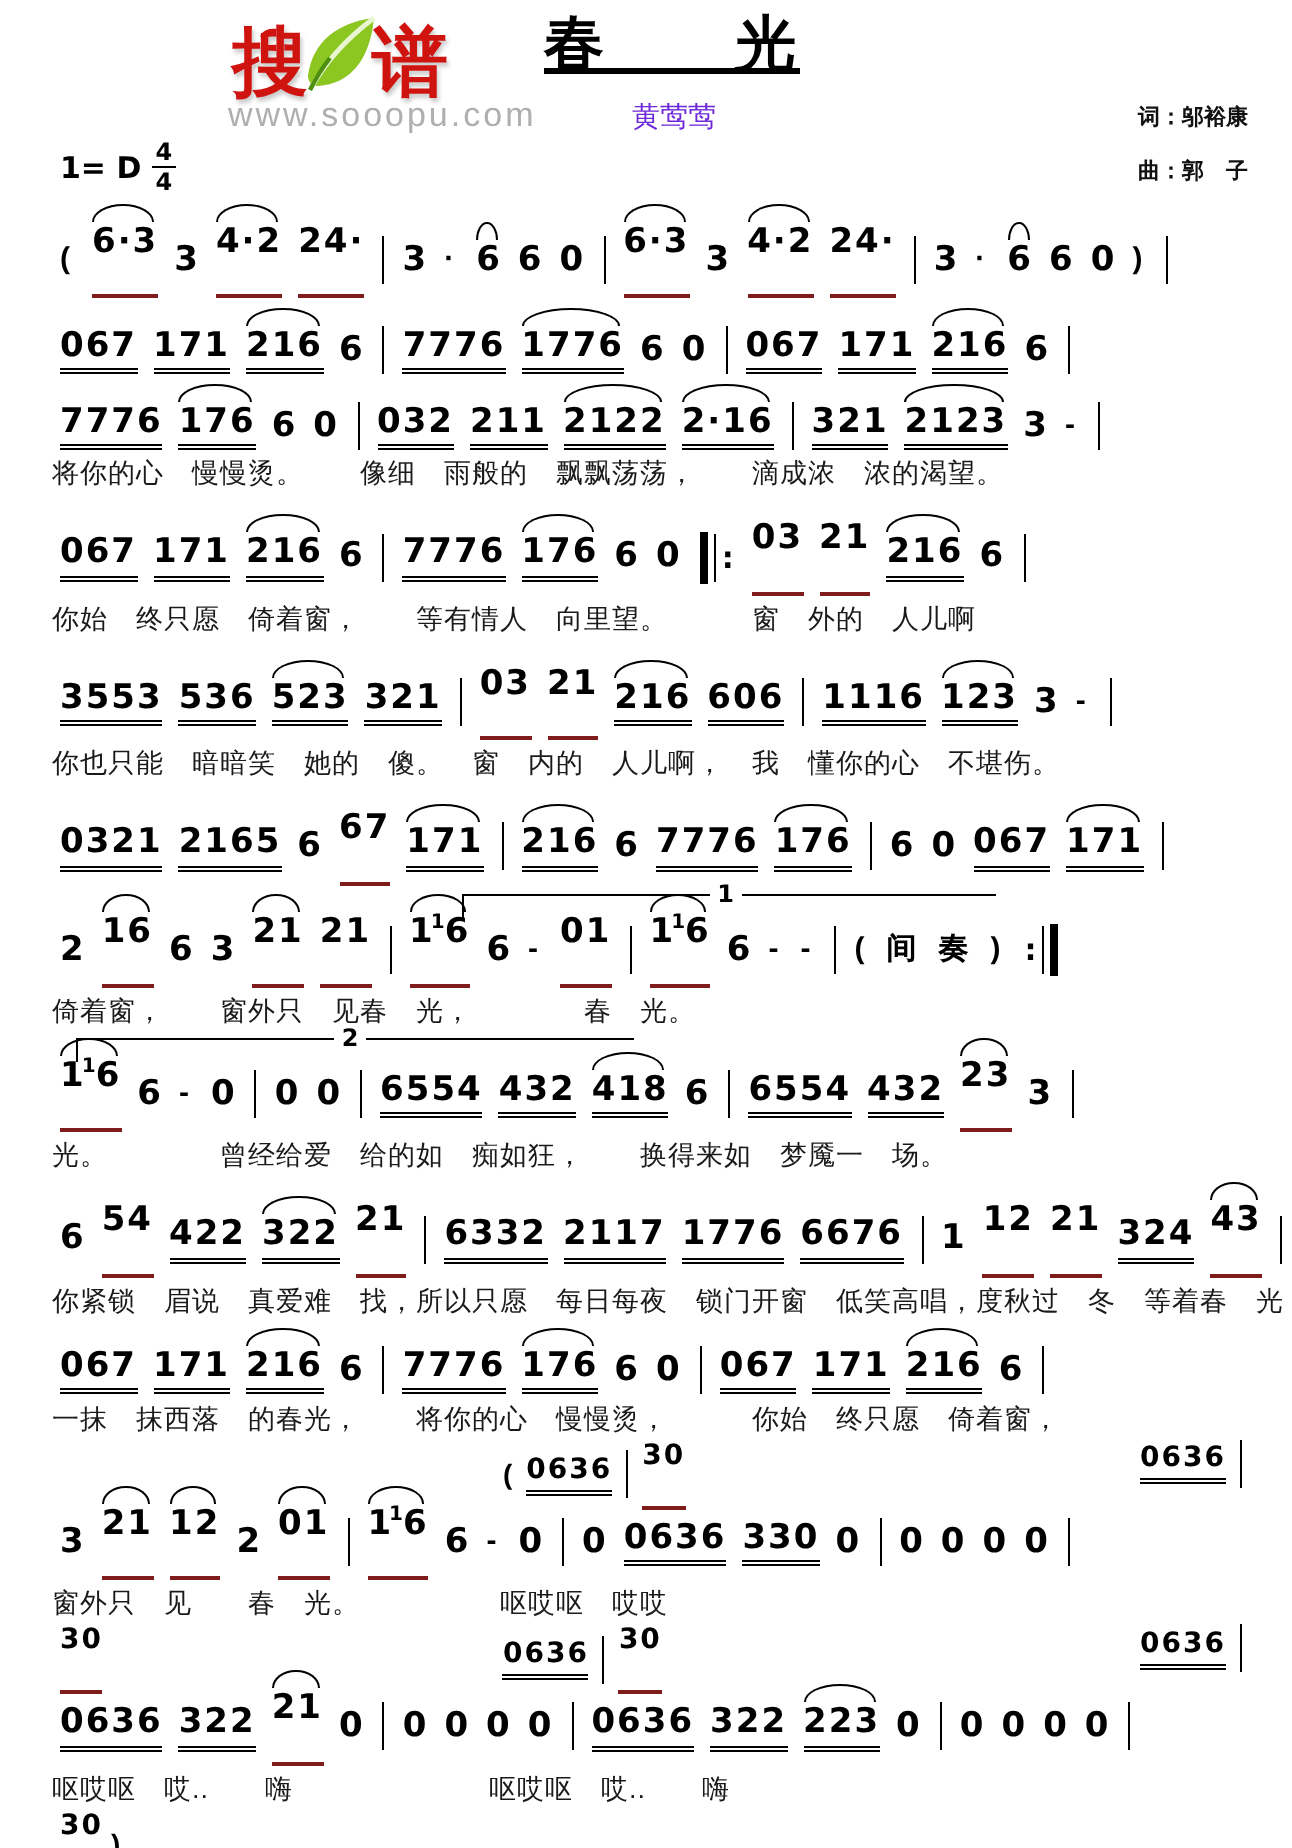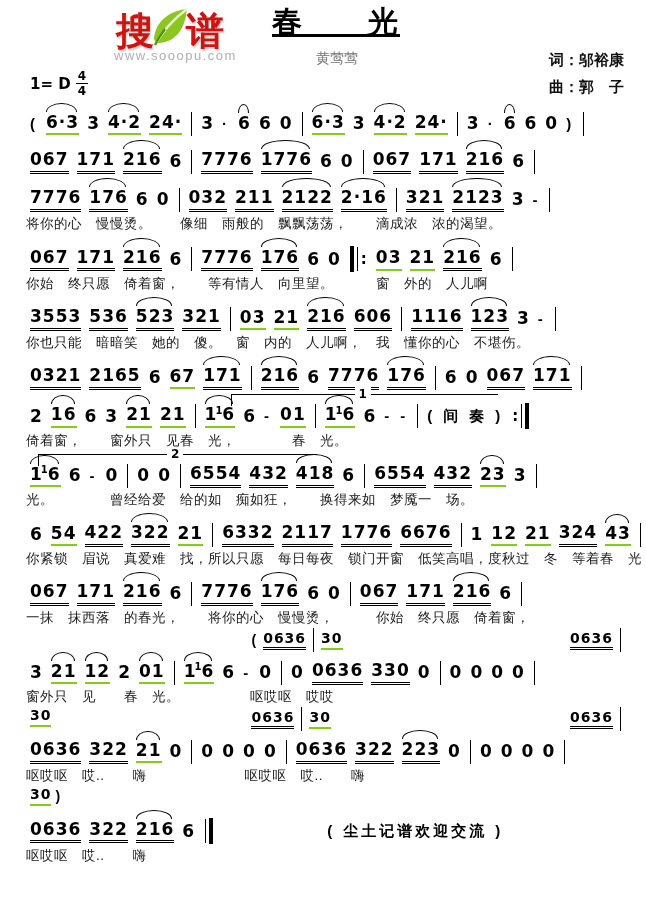--- a/index.html
+++ b/index.html
@@ -6,42 +6,42 @@
   body{width:646px;height:924px;overflow:hidden;color:#000;
        font-family:"Liberation Sans",sans-serif;}
   .page{padding:2px 16px 0 26px;position:relative;}
 
   
   .header{position:relative;height:98px;}
   .logo{position:absolute;left:90px;top:4px;display:flex;align-items:center;}
   .logo-char{color:#cf1410;font-size:38px;font-weight:bold;line-height:1;
              font-family:"DejaVu Sans",sans-serif;text-shadow:1px 2px 2px #c9c9c9;}
   .leaf{margin:0 -6px 6px -6px;}
-  .logo-url{position:absolute;left:88px;top:46px;color:#b0aeae;font-size:13px;
+  .logo-url{position:absolute;left:88px;top:46px;color:#b0aeae;font-size:17px;
             letter-spacing:1.5px;}
   .title{position:absolute;left:246px;top:0px;font-size:30px;font-weight:bold;
          letter-spacing:2px;text-decoration:underline;}
-  .artist{position:absolute;left:290px;top:48px;font-size:14px;color:#737373;}
-  .credits{position:absolute;right:6px;top:44px;text-align:left;font-size:15px;
+  .artist{position:absolute;left:290px;top:48px;font-size:14px;color:#6d28d9;}
+  .credits{position:absolute;right:6px;top:44px;text-align:left;font-size:11px;
            line-height:27px;font-weight:bold;color:#111;}
   .keysig{position:absolute;left:4px;top:68px;font-size:15px;font-weight:bold;
           display:flex;align-items:center;font-family:"DejaVu Sans",sans-serif;}
   .frac{display:inline-flex;flex-direction:column;align-items:center;margin-left:5px;
         line-height:1;font-size:12px;}
   .frac-top{border-bottom:1px solid #000;padding:0 2px 1px;}
   .frac-bot{padding-top:1px;}
 
   
   .system{position:relative;padding-top:11px;margin-bottom:2px;}
   .notation{display:flex;align-items:center;min-height:25px;}
   .tok{position:relative;font-family:"DejaVu Sans",sans-serif;font-weight:bold;
        font-size:17px;letter-spacing:1px;margin:0 4px;line-height:1.2;white-space:nowrap;}
   .tok.small{font-size:14px;margin:0 2px;}
   .tok sup{font-size:10px;line-height:0;margin:0 -1px 0 -2px;}
-  .u1{border-bottom:2px solid #84cc16;padding-bottom:1px;}
+  .u1{border-bottom:2px solid #7f1d1d;padding-bottom:16px;}
   .u2{border-bottom:3px double #000;padding-bottom:1px;}
   .arc::before{content:'';position:absolute;left:0;right:2px;top:-9px;height:8px;
        border-top:1.6px solid #000;border-left:1px solid #000;border-right:1px solid #000;
        border-bottom:none;border-radius:50% 50% 0 0 / 100% 100% 0 0;}
   .cjk{font-size:15px;letter-spacing:3px;font-family:"Liberation Sans",sans-serif;}
   .bar{width:1px;height:24px;background:#000;margin:0 5px;flex:none;}
   .barwrap{display:flex;align-items:center;margin:0 4px;flex:none;}
   .barwrap .thin{width:1px;height:24px;background:#000;margin:0 2px;}
   .barwrap .thick{width:4px;height:26px;background:#000;margin:0 1px;}
   .barwrap .dots{font:bold 15px/24px "DejaVu Sans",sans-serif;margin:0 1px;}

